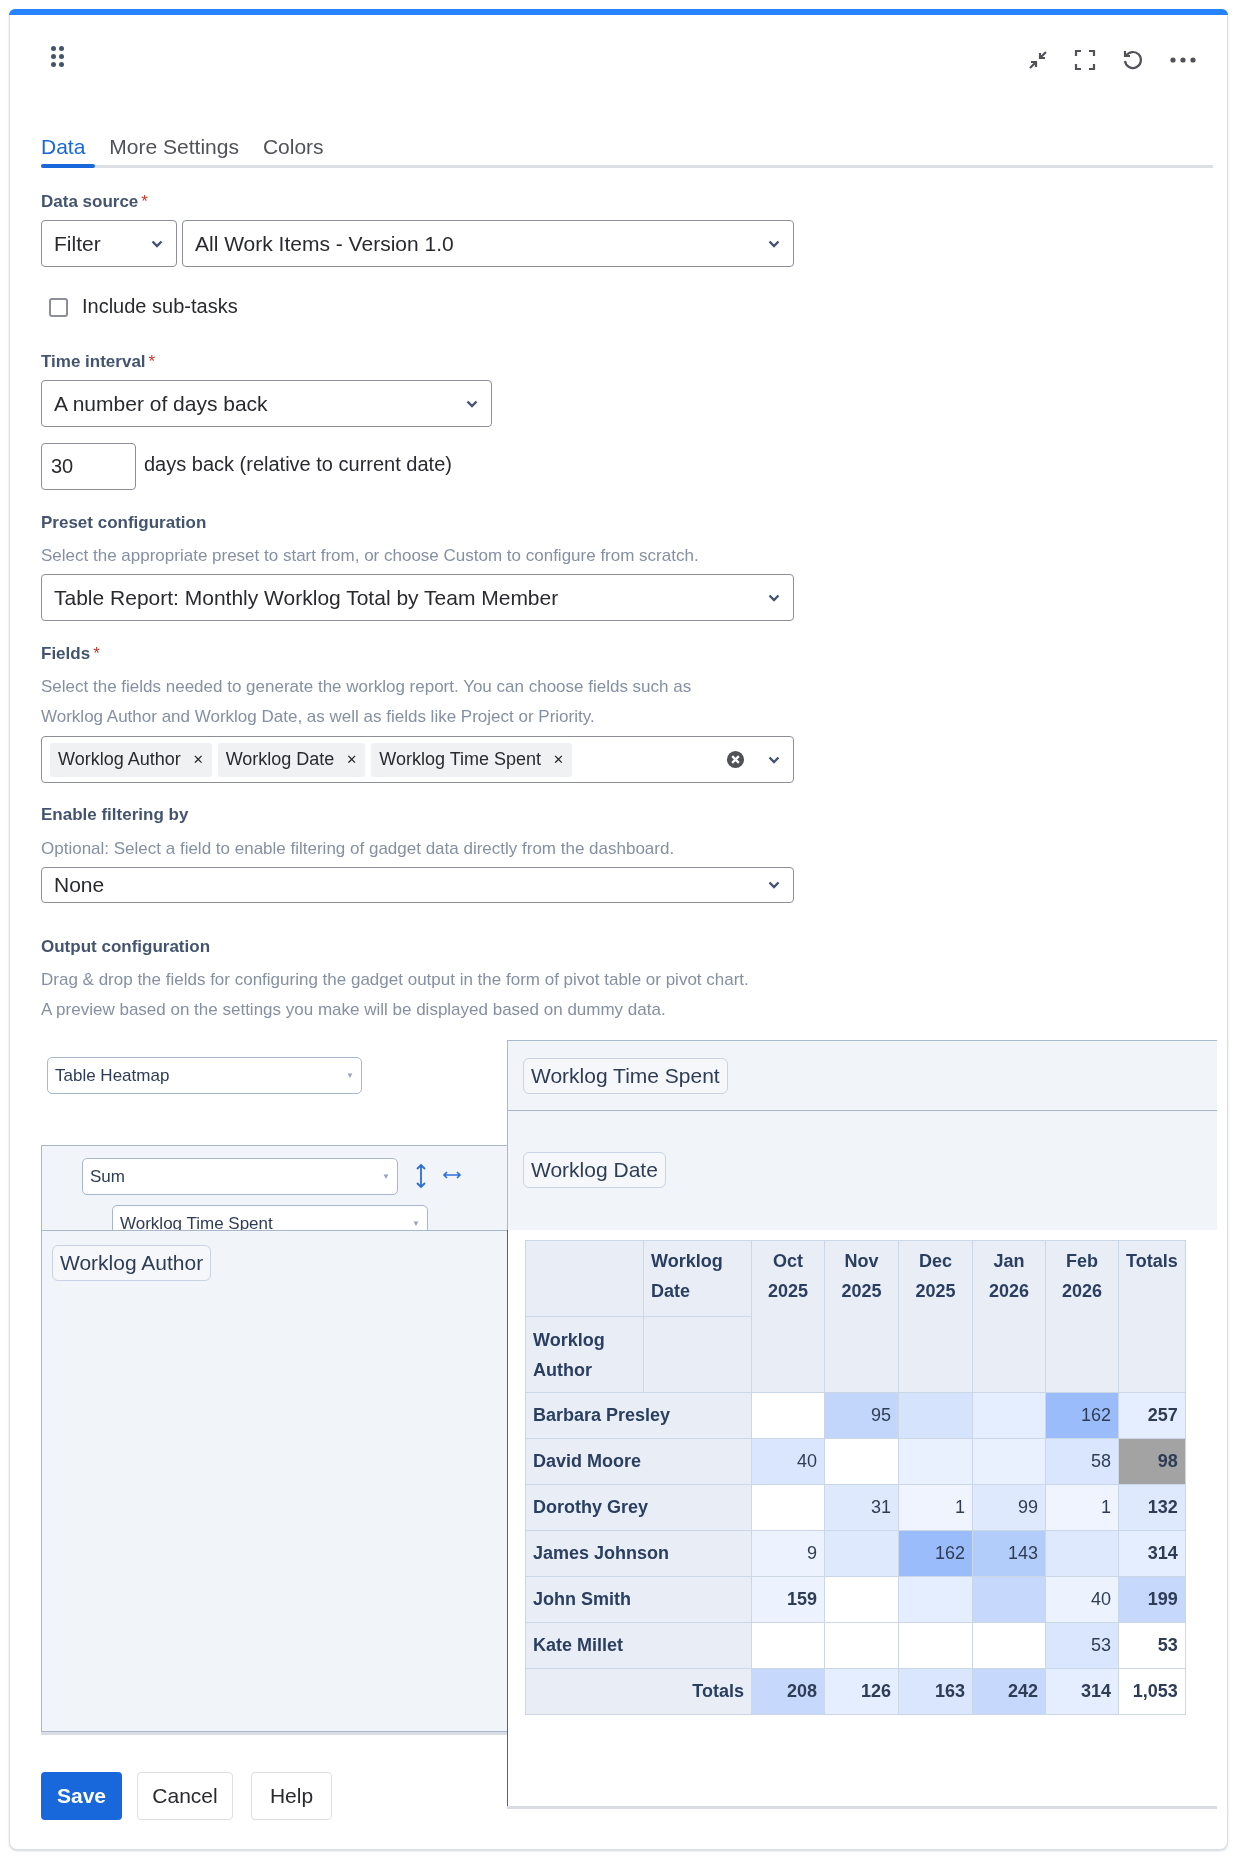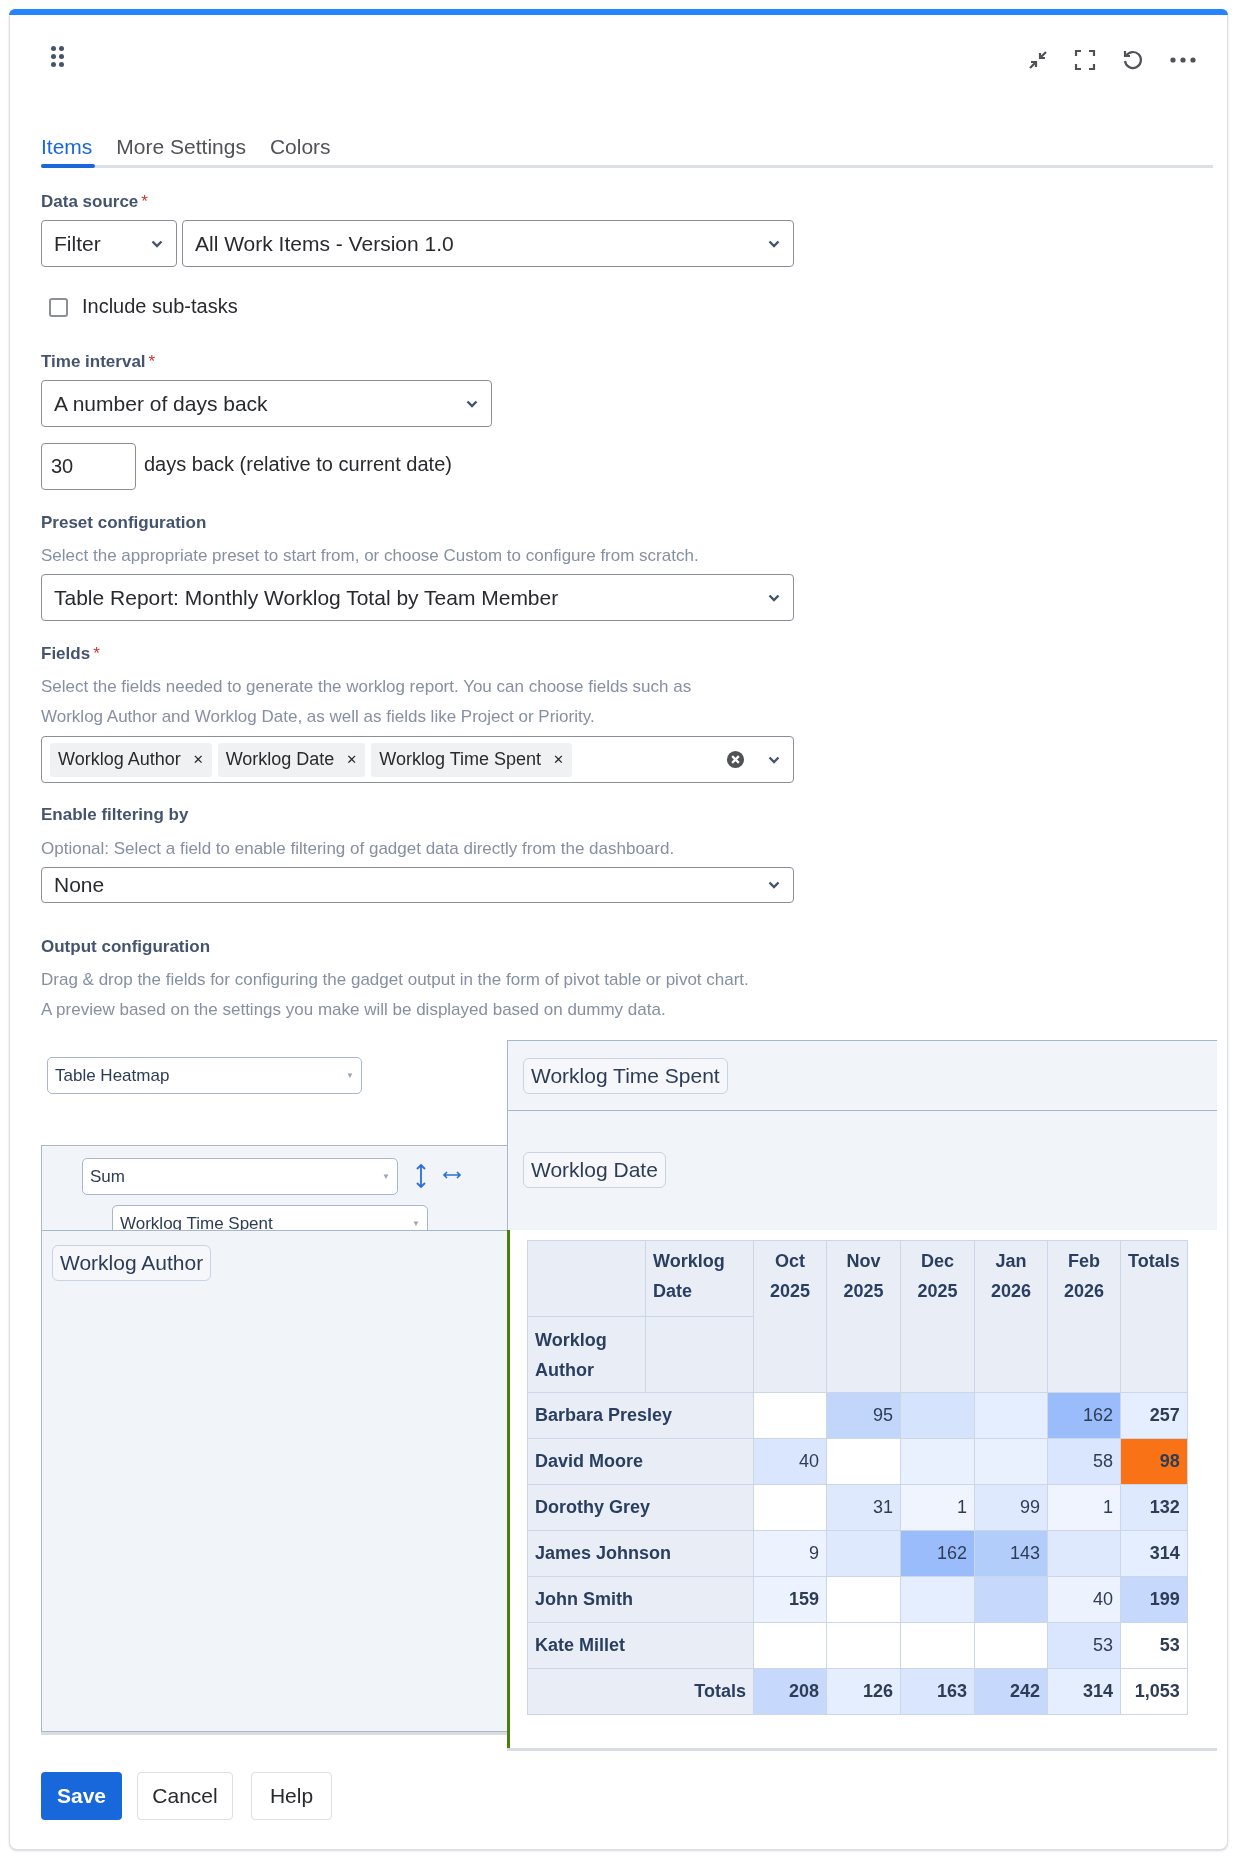--- a/index.html
+++ b/index.html
@@ -107,21 +107,21 @@
   </div>
   <div class="abs hdr-btn" style="left:1158px;width:30px">
     <svg width="28" height="8" viewBox="0 0 28 8" fill="#505258">
       <circle cx="4" cy="4" r="2.6"></circle>
         <circle cx="14" cy="4" r="2.6"></circle>
         <circle cx="24" cy="4" r="2.6"></circle>
     </svg>
   </div>
 
   <div class="abs tabs">
-    <div class="tab active">Items</div>
+    <div class="tab active">Data</div>
     <div class="tab">More Settings</div>
     <div class="tab">Colors</div>
   </div>
   <div class="abs tab-line"></div>
   <div class="abs tab-active-line"></div>
 
   <div class="abs label" style="left:31px;top:183px">
     <span>Data source</span><span class="req">*</span>
   </div>
   <div class="abs select" style="left:31px;top:211px;width:136px;height:47px">
@@ -245,21 +245,21 @@
       <span class="tri">▼</span>
     </div>
   </div>
   <div class="abs pv-right" style="left:497px;top:1101px;width:710px;height:121px;border-right:none">
     <div class="pv-chip abs" style="left:15px;top:41px">Worklog Date</div>
   </div>
 
   <div class="abs pv-left" style="left:31px;top:1221px;width:467px;height:502px;box-shadow:0 3px 0 #d9dde3">
     <div class="pv-chip abs" style="left:10px;top:14px">Worklog Author</div>
   </div>
-  <div class="abs" style="left:497px;top:1221px;width:710px;height:518px;background:#fff;border-left:3px solid #4d7c0f;box-shadow:0 3px 0 #d9dde3">
+  <div class="abs" style="left:497px;top:1221px;width:710px;height:576px;background:#fff;border-left:1px solid #4d7c0f;box-shadow:0 3px 0 #d9dde3">
     <table class="pivot abs" style="left:17px;top:10px">
       <thead>
         <tr style="height:76px">
           <th style="width:118px"></th>
           <th class="rowlabel" style="width:108px;vertical-align:top;line-height:30px;padding-top:5px">
             <span>Worklog</span><br><span>Date</span>
           </th>
           <th class="colhdr" rowspan="2" style="width:73px"><span>Oct</span><br><span>2025</span></th>
           <th class="colhdr" rowspan="2" style="width:74px"><span>Nov</span><br><span>2025</span></th>
           <th class="colhdr" rowspan="2" style="width:74px"><span>Dec</span><br><span>2025</span></th>
@@ -284,21 +284,21 @@
             <td class="v" style="background: rgb(155, 188, 250);">162</td>
             <td class="tot" style="background: rgb(229, 238, 254);">257</td>
           </tr>
           <tr style="height: 46px;">
             <th class="rowlabel" colspan="2">David Moore</th>
             <td class="v" style="background: rgb(217, 230, 253);">40</td>
             <td class="v" style="background: rgb(255, 255, 255);"></td>
             <td class="v" style="background: rgb(233, 240, 254);"></td>
             <td class="v" style="background: rgb(233, 240, 254);"></td>
             <td class="v" style="background: rgb(217, 230, 253);">58</td>
-            <td class="tot" style="background: #f97316;">98</td>
+            <td class="tot" style="background: #a3a3a3;">98</td>
           </tr>
           <tr style="height: 46px;">
             <th class="rowlabel" colspan="2">Dorothy Grey</th>
             <td class="v" style="background: rgb(255, 255, 255);"></td>
             <td class="v" style="background: rgb(223, 233, 253);">31</td>
             <td class="v" style="background: rgb(239, 244, 254);">1</td>
             <td class="v" style="background: rgb(223, 233, 253);">99</td>
             <td class="v" style="background: rgb(239, 244, 254);">1</td>
             <td class="tot" style="background: rgb(223, 233, 253);">132</td>
           </tr>

